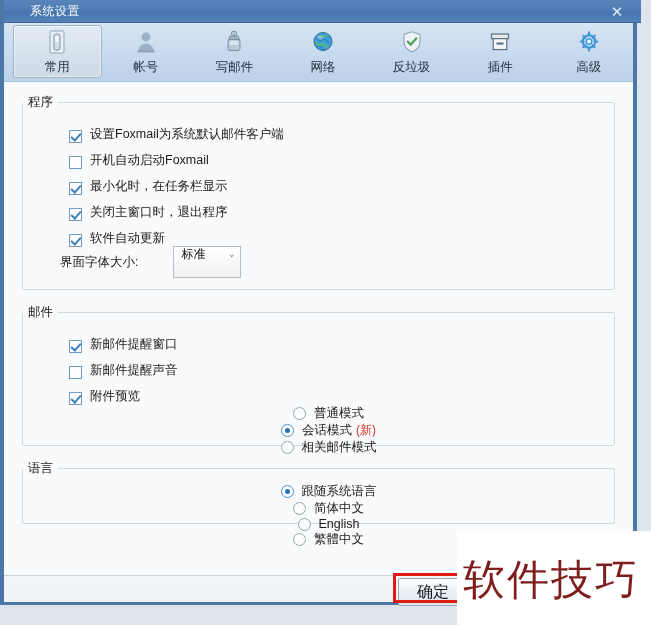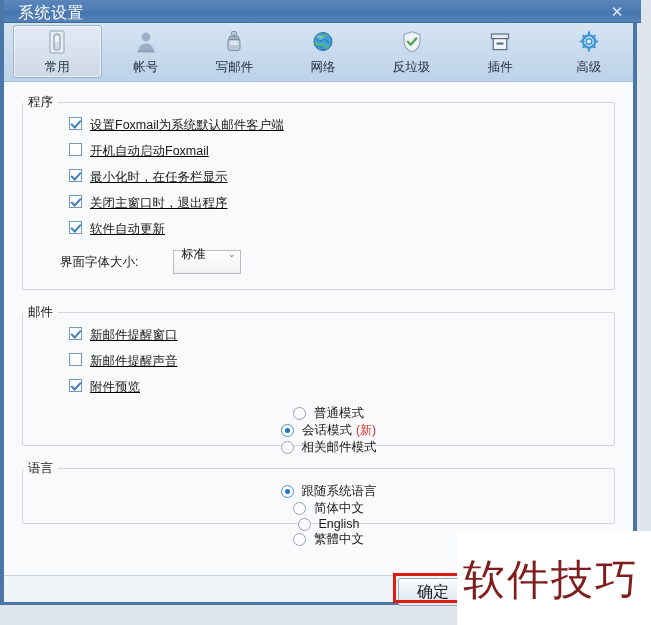--- a/index.html
+++ b/index.html
@@ -27,22 +27,22 @@
   .titlebar {
     position: absolute;
     left: 0; top: 0;
     width: 637px; height: 23px;
     box-sizing: border-box;
     background: linear-gradient(to bottom, #5985bb 0%, #4f7cb4 45%, #4675ae 55%, #5383b9 100%);
     border-bottom: 1px solid #3f6798;
   }
   .title-text {
     position: absolute;
-    left: 14px; top: 3px;
-    font-size: 16px;
+    left: 26px; top: 3px;
+    font-size: 12px;
     color: #ffffff;
     letter-spacing: 0.5px;
   }
   .close-btn {
     position: absolute;
     right: 10px; top: 1px;
     width: 28px; height: 21px;
     color: #dfeaf6;
     font-size: 15px;
     line-height: 21px;
@@ -108,24 +108,23 @@
     padding: 6px 0 12px 0;
     background: transparent;
   }
   fieldset.group legend {
     font-size: 12.5px;
     color: #222;
     padding: 0 5px;
   }
   .row {
     display: flex;
-    align-items: flex-start;
+    align-items: flex-end;
     height: 26px;
     padding-left: 46px;
-    text-decoration: underline;
   }
   .row-label {
     font-size: 12.5px;
     color: #1a1a1a;
     margin-left: 8px;
     white-space: nowrap;
   }
 
   
   .cb {
@@ -198,21 +197,21 @@
     height: 30px;
     padding-left: 37px;
     gap: 28px;
   }
   .select-label {
     font-size: 12.5px;
     color: #1a1a1a;
     margin-right: 7px;
   }
   .select-box {
-    width: 68px; height: 24px;
+    width: 68px; height: 32px;
     box-sizing: border-box;
     border: 1px solid #b7bcc2;
     background: linear-gradient(to bottom, #ffffff 0%, #f1f1f1 100%);
     display: flex;
     align-items: center;
     justify-content: space-between;
     padding: 0 5px 16px 7px;
     font-size: 12px;
     color: #111;
     cursor: pointer;

